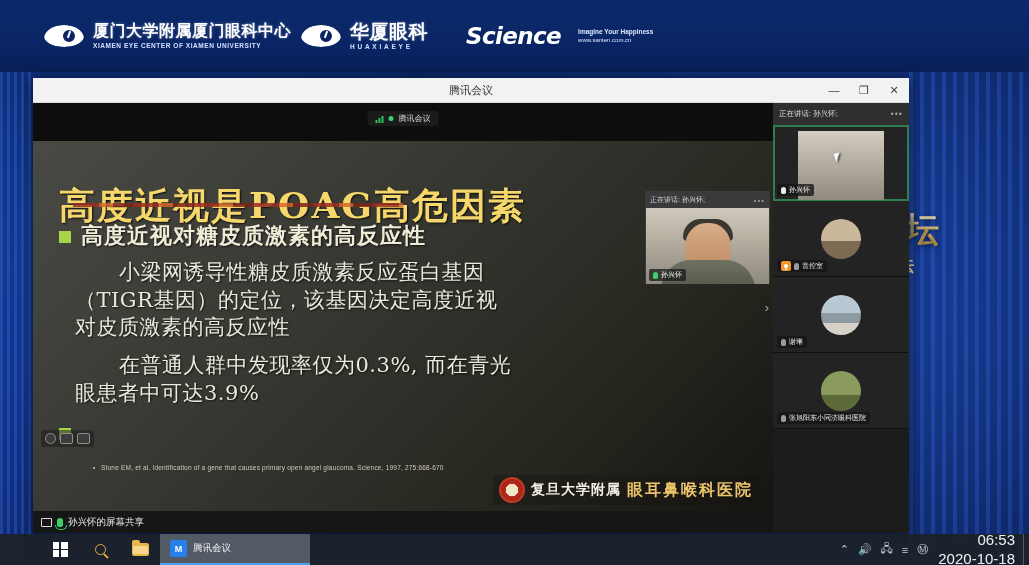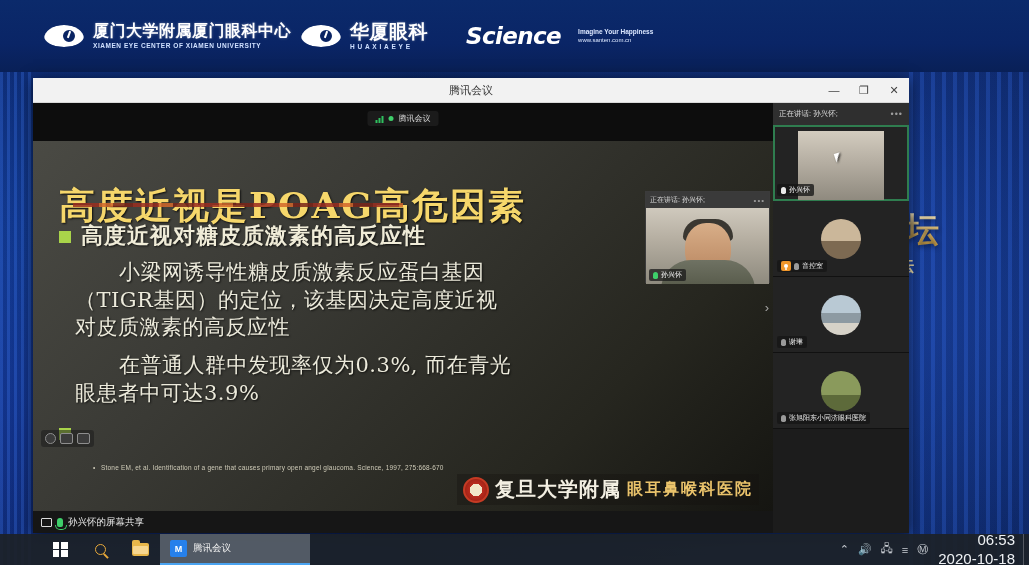--- a/index.html
+++ b/index.html
@@ -178,21 +178,21 @@
   #hospital-logo {
     position: absolute; right: 14px; bottom: 6px;
     display: flex; align-items: center; gap: 6px;
     background: rgba(20,18,14,0.35); padding: 2px 6px;
   }
   #hospital-logo .seal {
     width: 26px; height: 26px; border-radius: 50%;
     background: radial-gradient(circle,#f2e6c8 40%, #b92b1d 41%, #8d1d12 100%);
     border: 2px solid #c53b24; flex: 0 0 auto;
   }
-  .hosp-cn1 { color: #f3efe2; font-size: 20px; font-weight: 700; letter-spacing: 1px; font-family:"DejaVu Serif",serif;}
+  .hosp-cn1 { color: #f3efe2; font-size: 14px; font-weight: 700; letter-spacing: 1px; font-family:"DejaVu Serif",serif;}
   .hosp-cn2 { color: #eac36b; font-size: 16px; font-weight: 700; letter-spacing: 2px; font-family:"DejaVu Serif",serif;}
 
   
   #share-badge {
     position: absolute; left: 50%; transform: translateX(-50%); top: 8px;
     display: flex; align-items: center; gap: 5px;
     background: rgba(30,30,30,.85); padding: 2px 8px; border-radius: 3px;
     font-size: 8px; color: #d6d6d6;
   }
   .bars { display: flex; align-items: flex-end; gap: 1px; height: 8px; }

